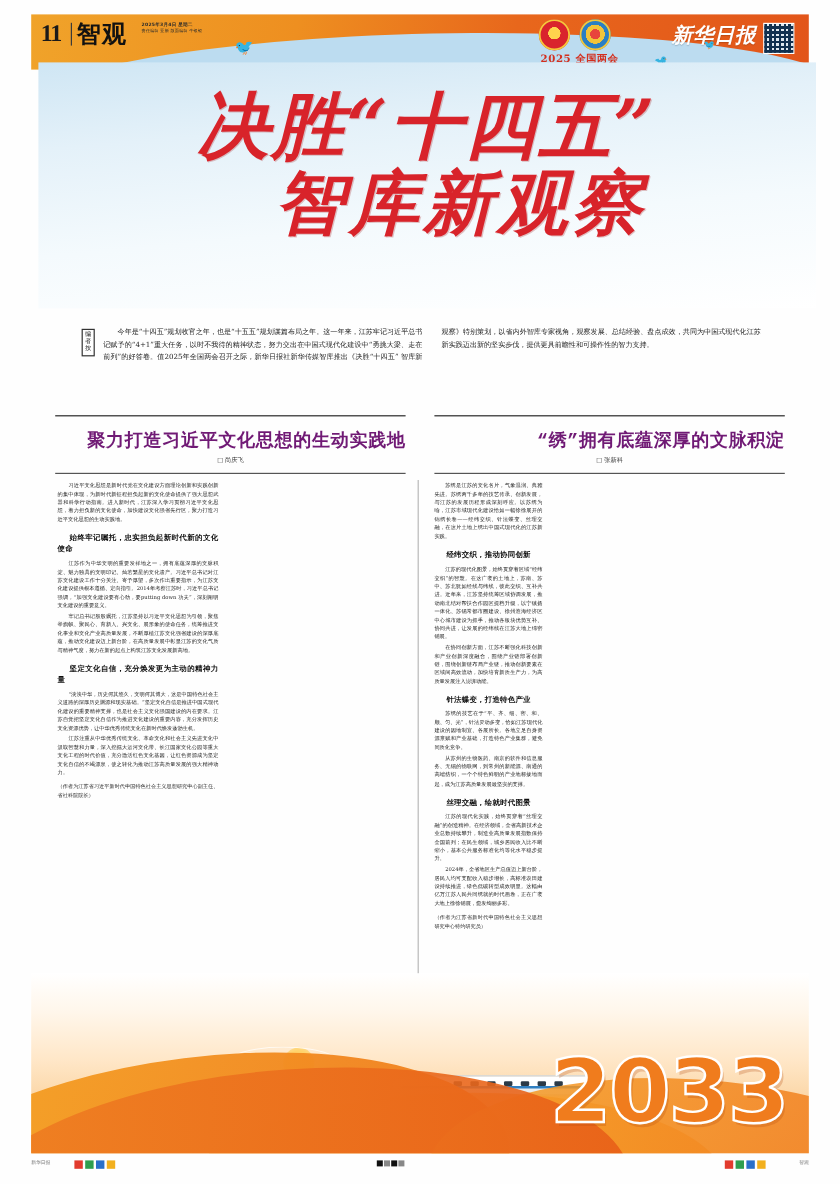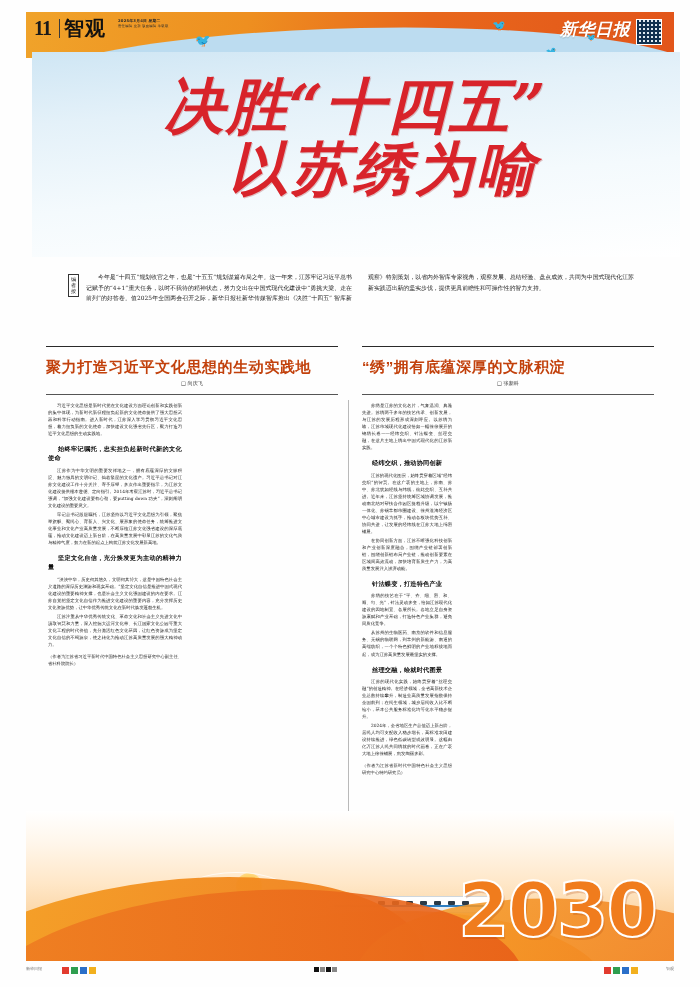--- a/index.html
+++ b/index.html
@@ -100,22 +100,22 @@
   }
   .note-body{
     position:absolute;left:18px;top:0;width:548px;
     font-size:5.9px;line-height:1.78;color:#1c1c1c;text-align:justify;
     text-indent:12px;column-count:2;column-gap:16px;
   }
 
   
   .rule{position:absolute;height:1px;background:#2a2a2a;}
   .headline{
-    position:absolute;text-align:left;color:#c2410c;
-    font-family:Liberation Sans, sans-serif;
+    position:absolute;text-align:right;color:#701a75;
+    font-family:Liberation Mono, monospace;
     font-weight:bold;font-size:15px;letter-spacing:.6px;white-space:nowrap;
   }
   .byline{
     position:absolute;text-align:center;width:100%;
     font-size:5.2px;color:#333;font-family:"DejaVu Serif","Liberation Serif",serif;
   }
 
   
   .col{
     position:absolute;font-family:"DejaVu Serif","Liberation Serif",serif;
@@ -209,31 +209,36 @@
     <div class="mast-meta">
       <div>2025年3月4日  星期二</div>
       <div>责任编辑 亚新  版面编辑 牛银银</div>
     </div>
 
     <span class="swallow sw1">🐦</span>
     <span class="swallow sw2">🐦</span>
     <span class="swallow sw3">🐦</span>
     <span class="swallow sw4">🐦</span>
 
+    <div class="emblem-wrap">
+      <div class="emblem cn"></div>
+      <div class="emblem cppcc"></div>
+      <div class="session-label">2025 全国两会</div>
+    </div>
 
     <div class="paper-logo">新华日报</div>
     <div class="qr">
         <i></i>
       </div>
   </div>
 
   <div class="banner">
     <div class="calli">
       <div class="l1">决胜“十四五”</div>
-      <div class="l2">以苏绣为喻</div>
+      <div class="l2">智库新观察</div>
     </div>
   </div>
 
   <div class="note">
     <div class="note-tag">编者按</div>
     <div class="note-body">今年是“十四五”规划收官之年，也是“十五五”规划谋篇布局之年。这一年来，江苏牢记习近平总书记赋予的“4+1”重大任务，以时不我待的精神状态，努力交出在中国式现代化建设中“勇挑大梁、走在前列”的好答卷。值2025年全国两会召开之际，新华日报社新华传媒智库推出《决胜“十四五” 智库新观察》特别策划，以省内外智库专家视角，观察发展、总结经验、盘点成效，共同为中国式现代化江苏新实践迈出新的坚实步伐，提供更具前瞻性和可操作性的智力支持。</div>
   </div>
 
   <div class="rule" style="left:46px;top:346px;width:292px;"></div>
   <div class="rule" style="left:362px;top:346px;width:292px;"></div>
@@ -297,21 +302,21 @@
       <div class="train-win" style="left:108px;"></div>
       <div class="train-win" style="left:122px;"></div>
       <div class="train-win" style="left:136px;"></div>
     </div>
 
     <div class="b-wave bw4"></div>
     <div class="b-wave bw1"></div>
     <div class="b-wave bw3"></div>
     <div class="b-wave bw2"></div>
 
-    <div class="year2025">2030</div>
+    <div class="year2025">2033</div>
   </div>
 
   <div class="footbar">
     <div class="footnote">新华日报</div>
     <div class="fl" style="left:36px;">
       <i style="background:#e23b2e;"></i>
         <i style="background:#2f9e4f;"></i>
       <i style="background:#2a6fc9;"></i>
         <i style="background:#f2b01e;"></i>
     </div>

